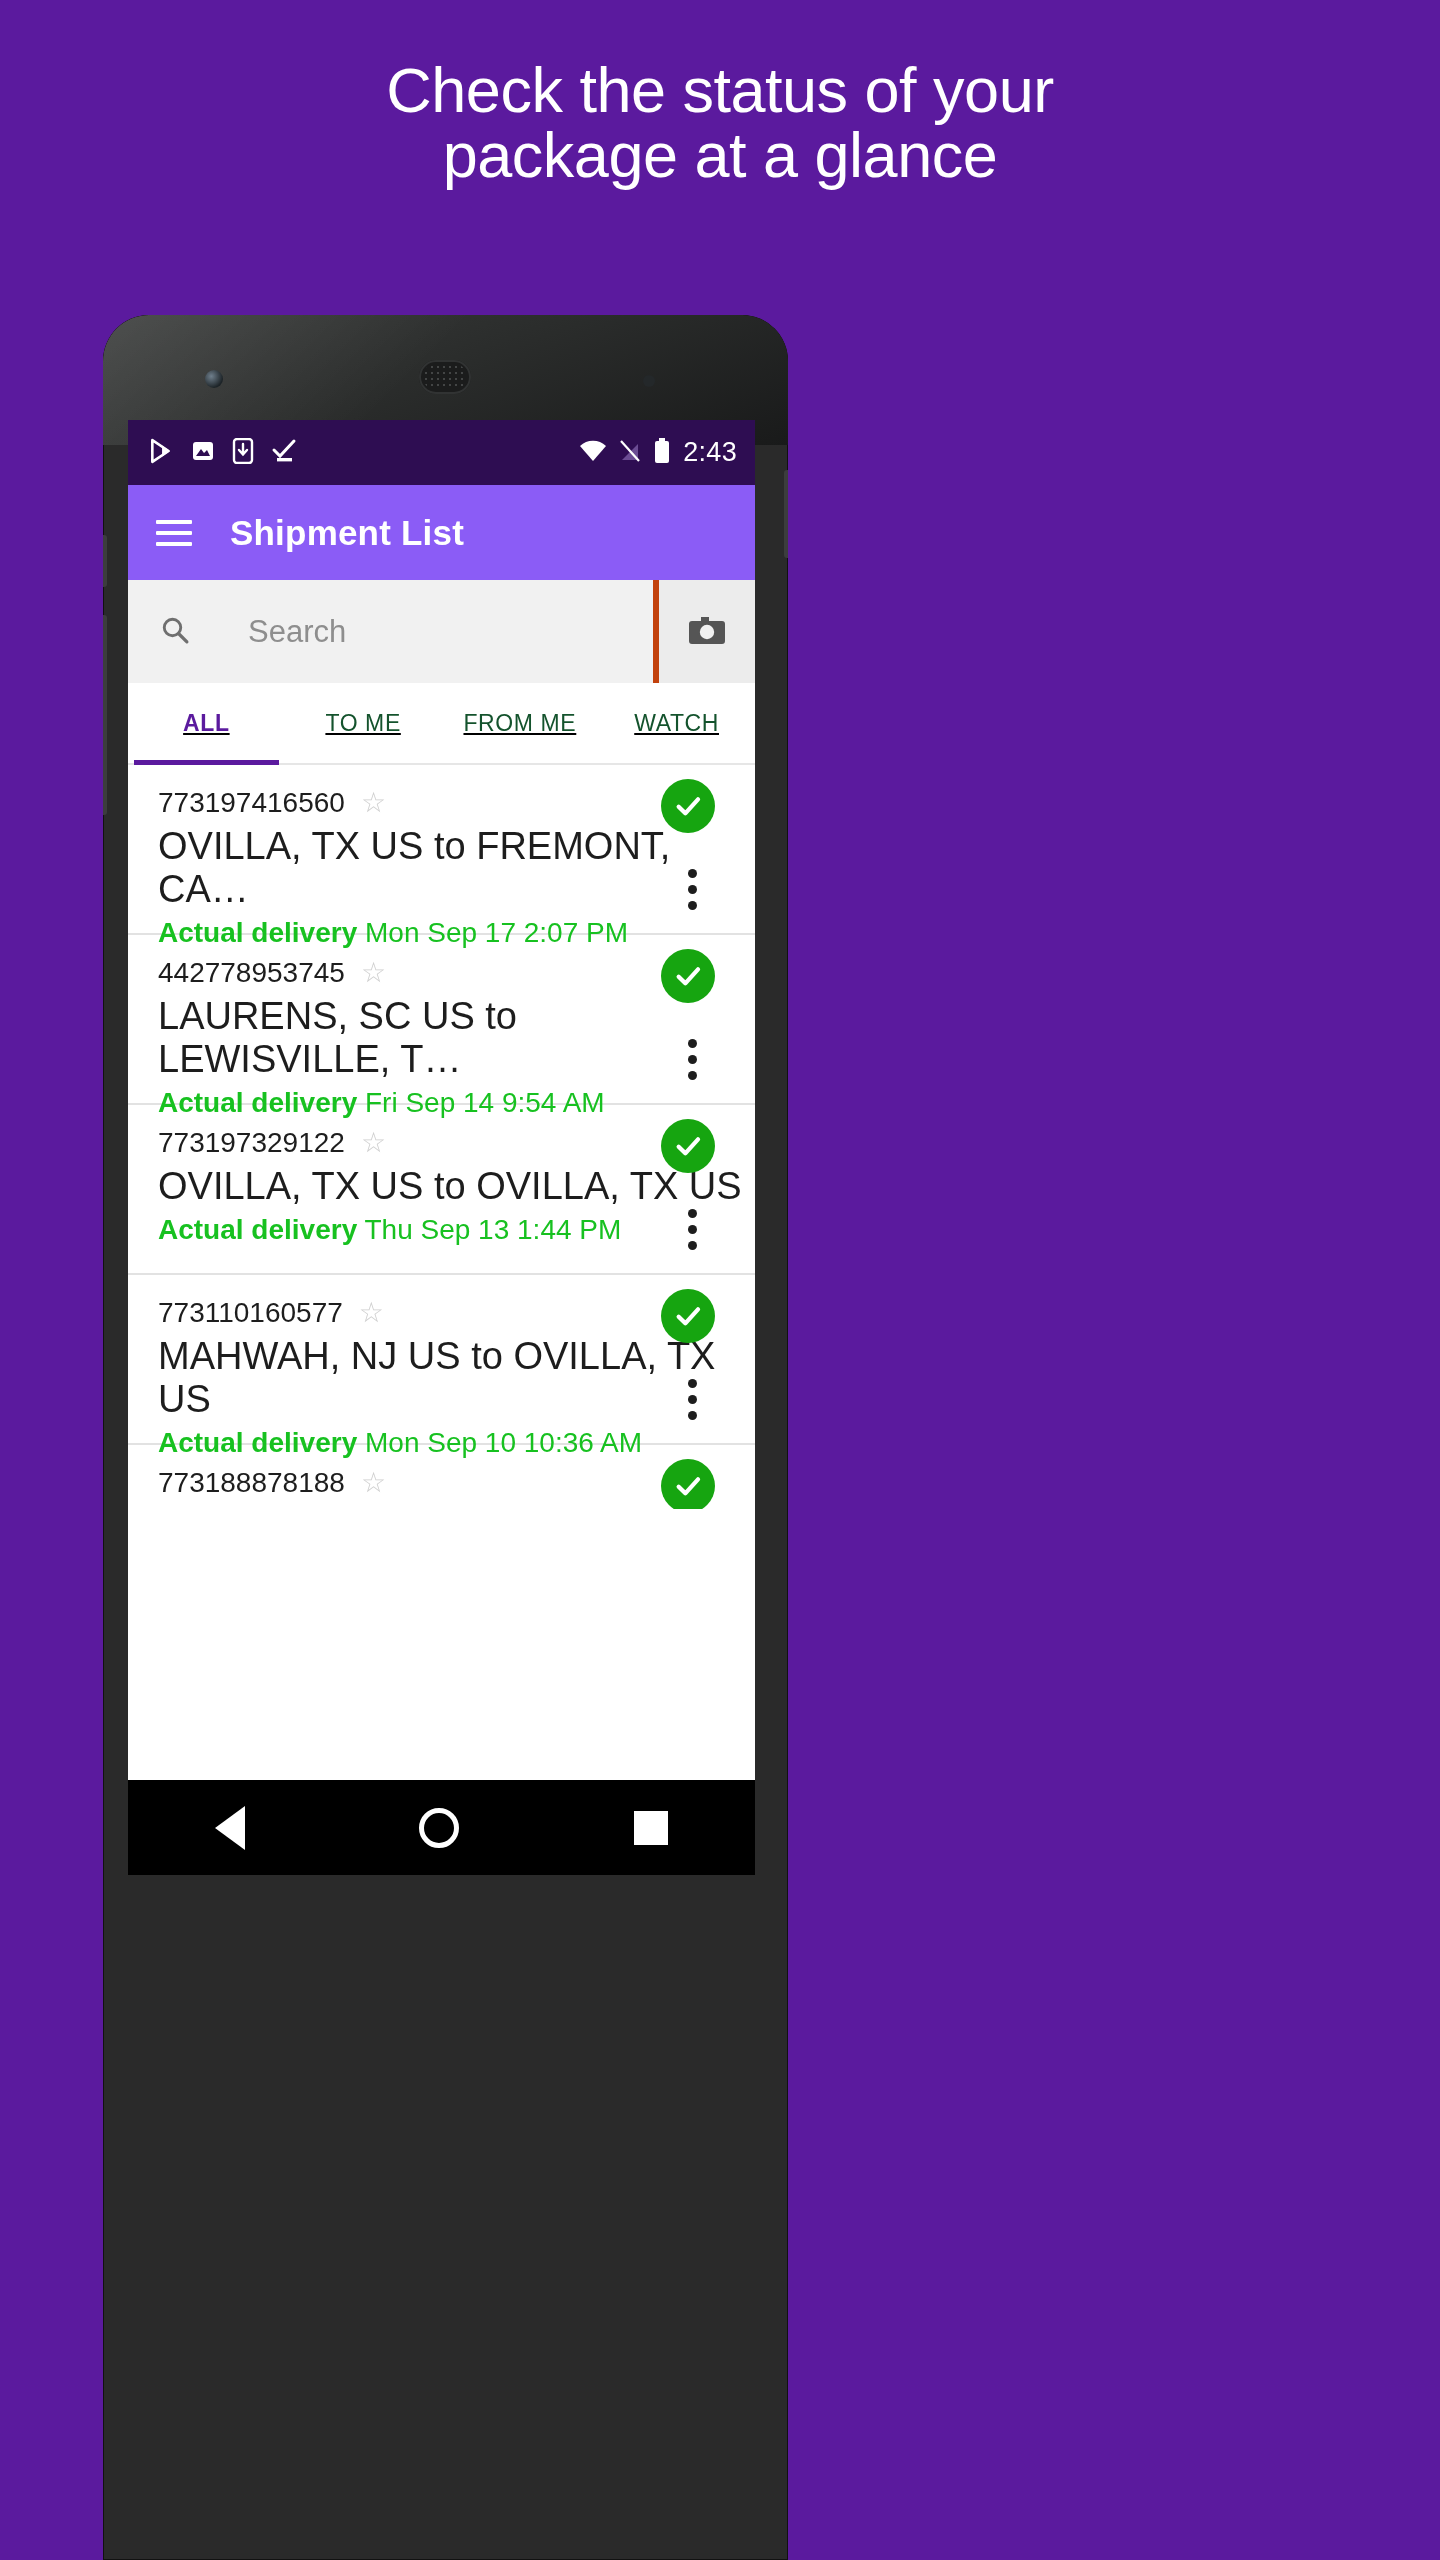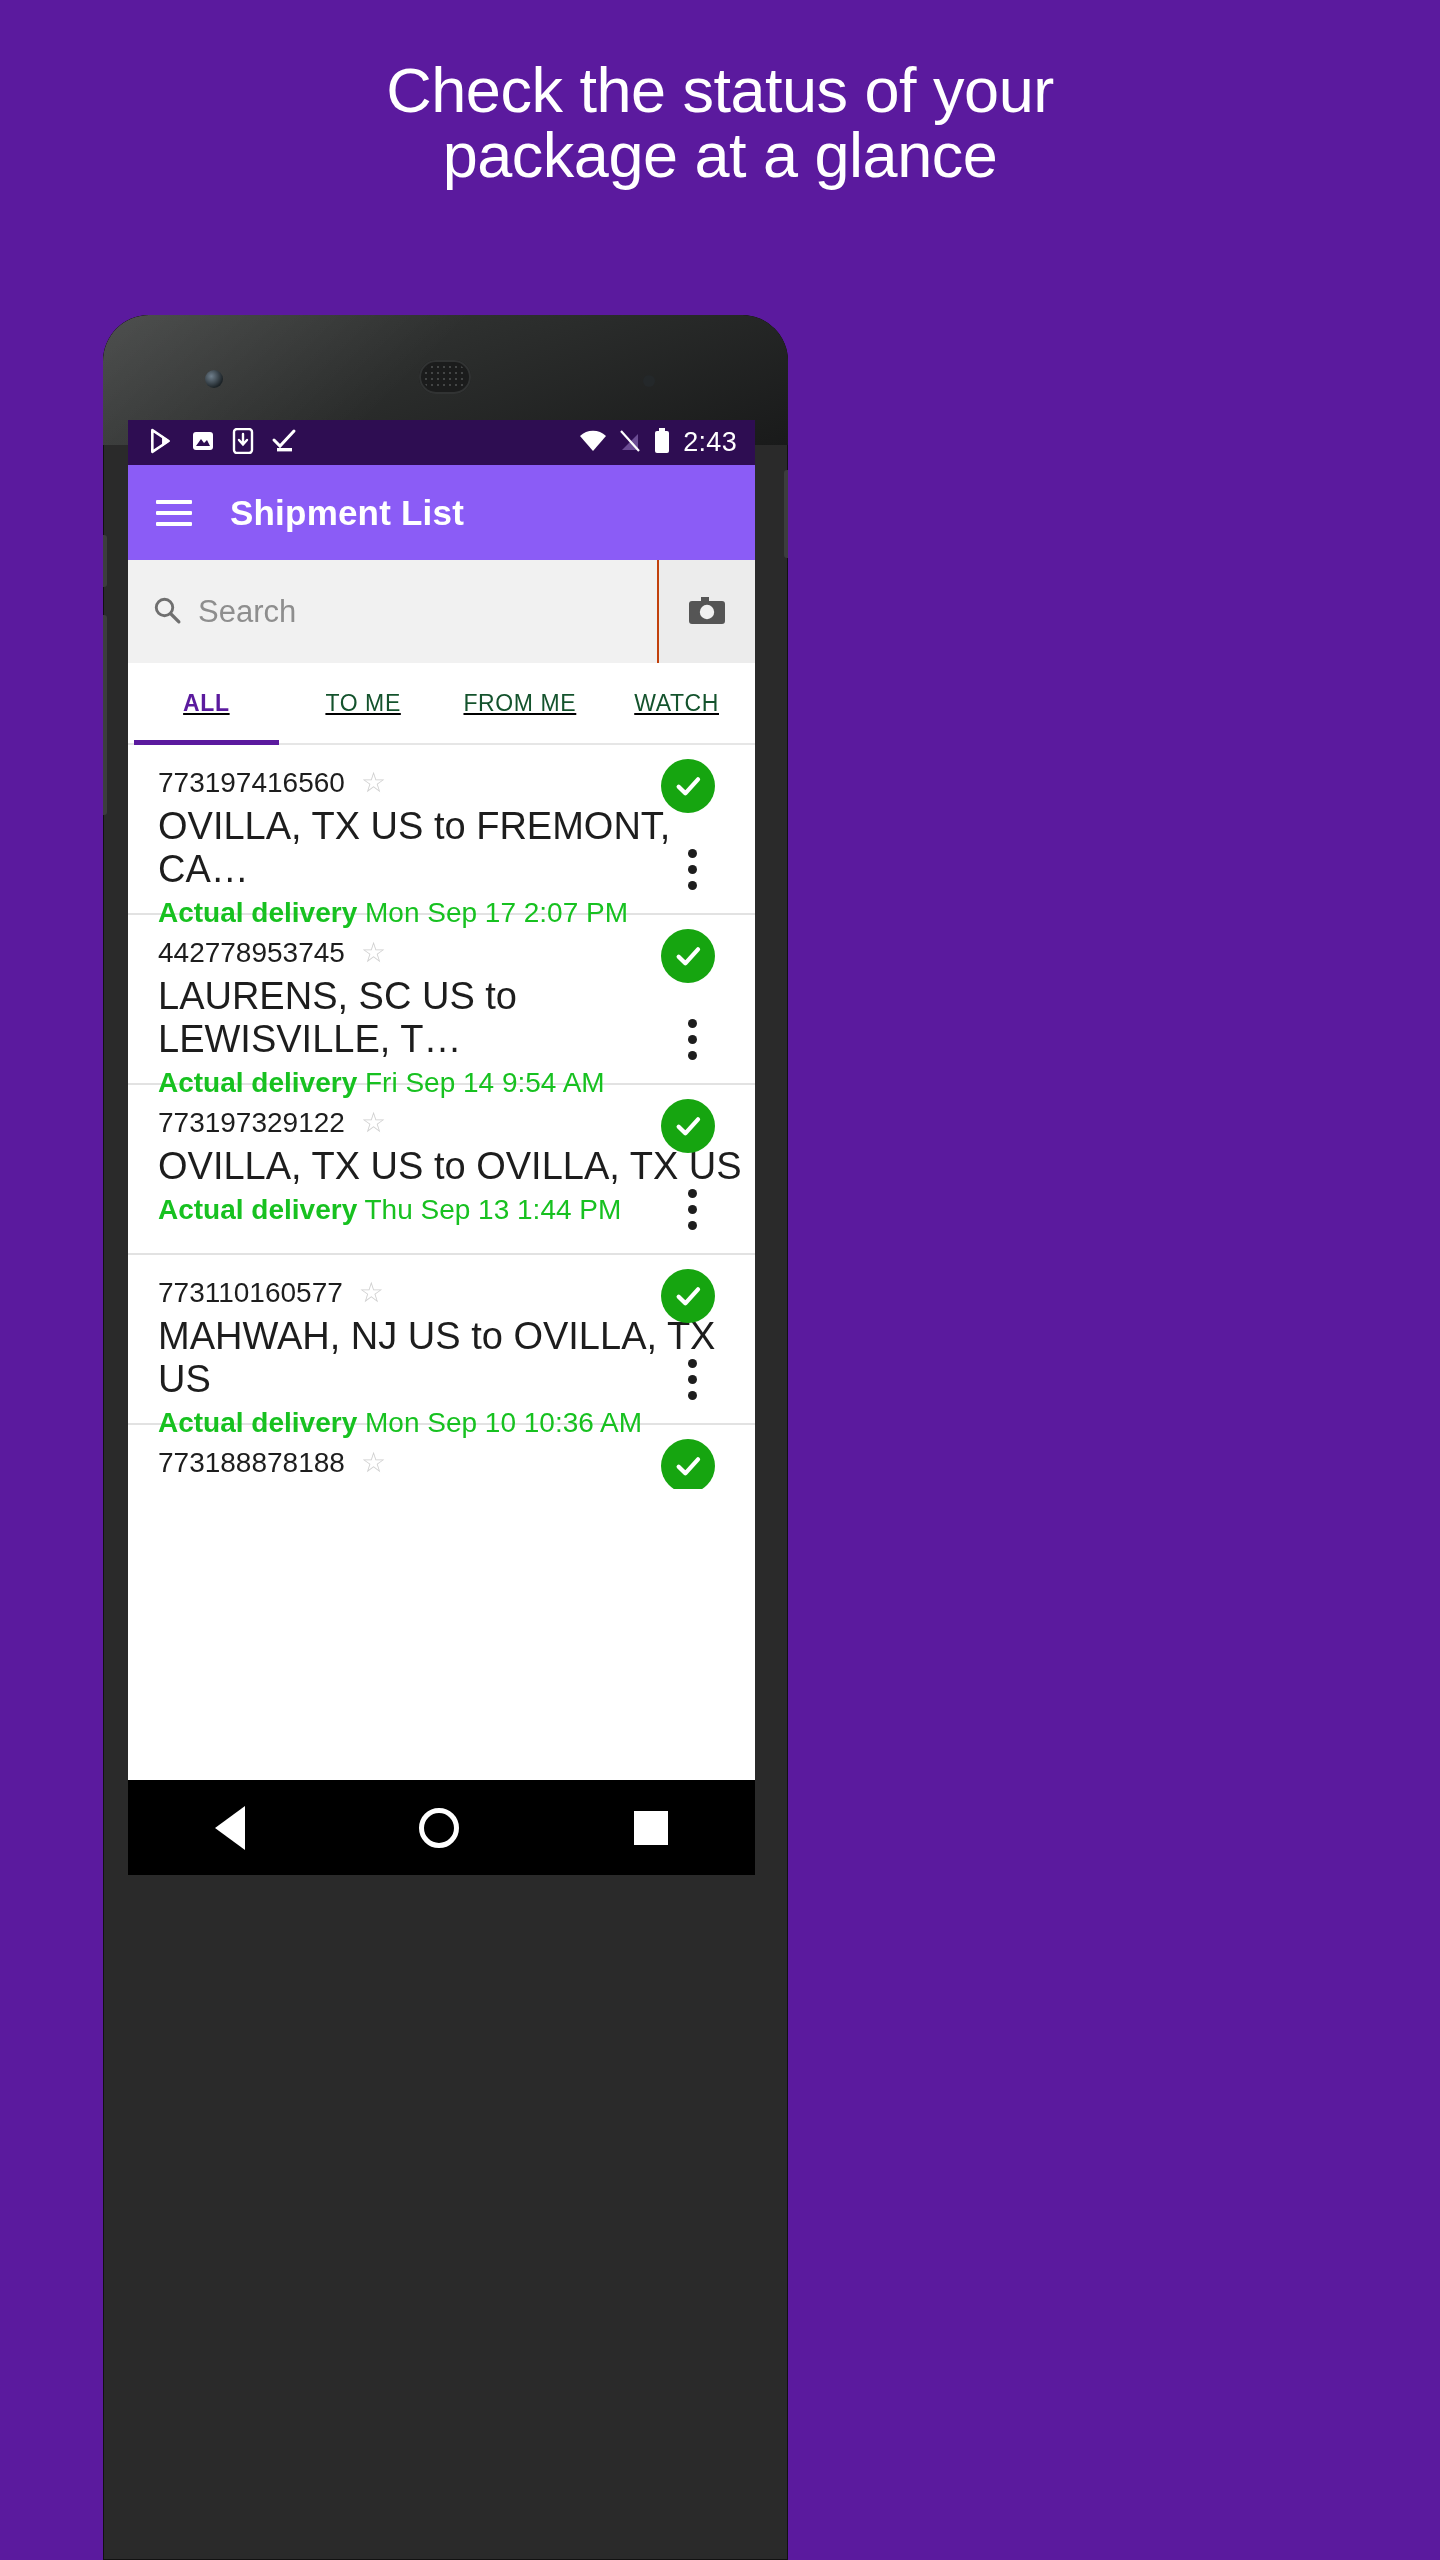--- a/index.html
+++ b/index.html
@@ -85,21 +85,21 @@
   .screen {
     position:absolute;
     left:25px; top:105px;
     width:627px; height:1360px;
     background:#ffffff;
     overflow:hidden;
   }
 
   
   .statusbar {
-    height:45px; background:#2e0d52;
+    height:65px; background:#2e0d52;
     display:flex; align-items:center;
     padding:0 18px 0 20px;
     color:#fff;
   }
   .sb-left { display:flex; align-items:center; gap:17px; }
   .sb-right { margin-left:auto; display:flex; align-items:center; gap:12px; }
   .sb-time { font-size:27px; font-weight:400; letter-spacing:.3px; }
 
   
   .appbar {
@@ -109,22 +109,22 @@
   .hamburger { width:36px; height:26px; display:flex; flex-direction:column; justify-content:space-between; }
   .hamburger span { display:block; height:4px; background:#fff; border-radius:1px; }
   .appbar-title {
     color:#fff; font-size:35px; font-weight:700;
     margin-left:38px; letter-spacing:.2px;
   }
 
   
   .searchrow { display:flex; height:103px; background:#f1f1f1; }
   .searchbox {
-    flex:1; display:flex; align-items:center; padding-left:24px;
-    background:#f1f1f1; border-right:2px solid #c2410c;
+    flex:1; display:flex; align-items:center; padding-left:32px;
+    background:#f1f1f1; border-right:6px solid #c2410c;gap:42px;
   }
   .search-ph { color:#8e8e8e; font-size:31px; margin-left:16px; }
   .camcell {
     width:96px; display:flex; align-items:center; justify-content:center;
     background:#ececec;
   }
 
   
   .tabs {
     display:flex; height:82px; background:#fff;

